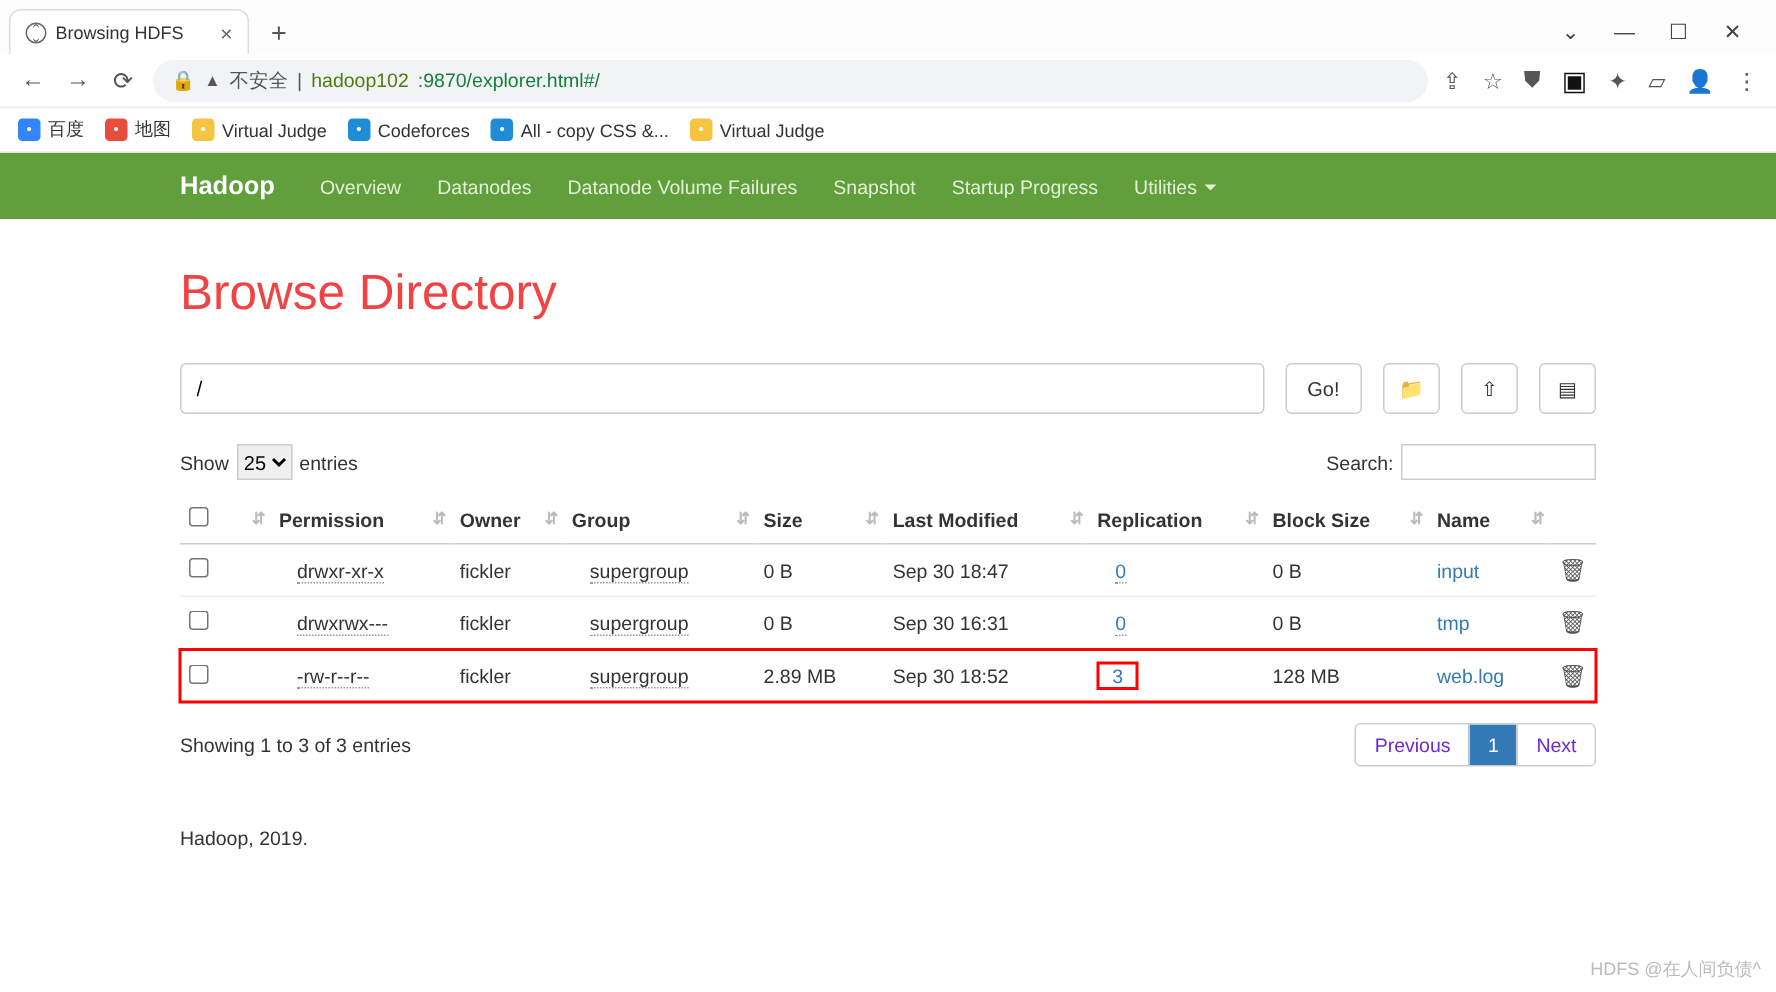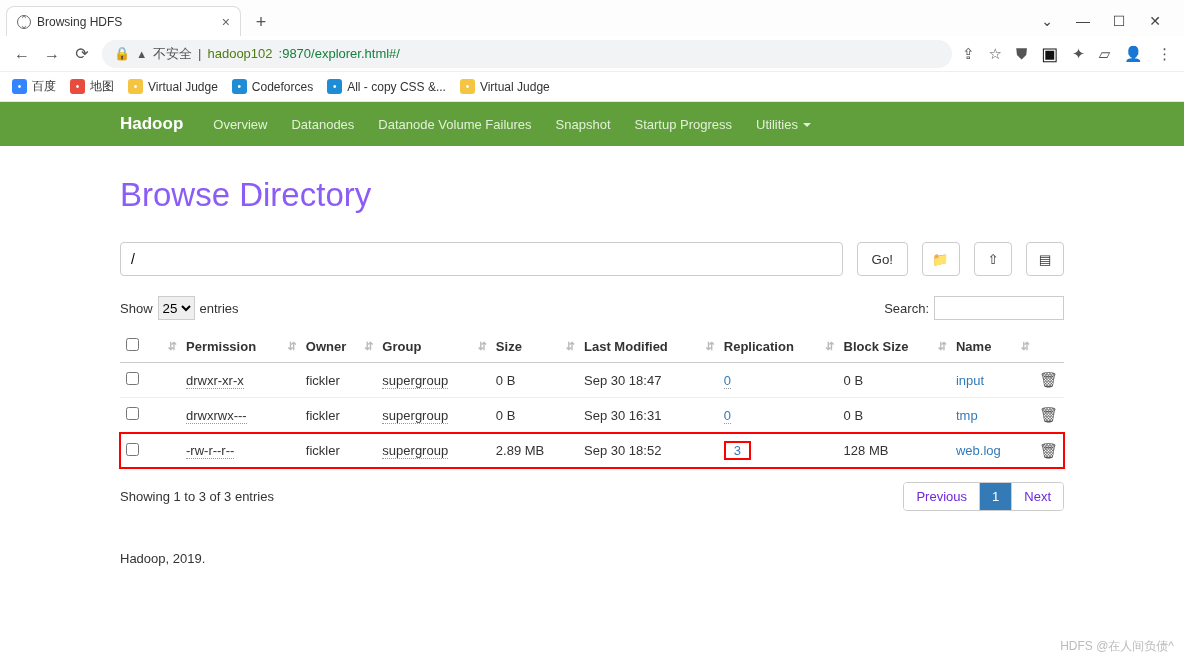--- a/index.html
+++ b/index.html
@@ -1,20 +1,20 @@
 <!DOCTYPE html>
 <html><head>
 <meta charset="utf-8">
 <style>
   * { margin:0; padding:0; box-sizing:border-box; font-family: Arial, "Microsoft YaHei", sans-serif; }
   body { background:#fff; color:#333; font-size:13px; width:1184px; height:661px; overflow:hidden; position:relative; }
   
   .chrome { background:#fff; }
   .tab-strip { height:36px; display:flex; align-items:flex-end; padding:0 6px; background:#fdfdfd; }
-  .tab { display:flex; align-items:center; gap:6px; height:30px; padding:0 10px 0 10px; width:235px; border-top-left-radius:8px; border-top-right-radius:8px; background:#fff; border:1px solid #ddd; border-bottom:none; font-size:12px; color:#333;}
+  .tab { display:flex; align-items:center; gap:6px; height:30px; padding:0 10px 0 10px; width:160px; border-top-left-radius:8px; border-top-right-radius:8px; background:#fff; border:1px solid #ddd; border-bottom:none; font-size:12px; color:#333;}
   .tab .globe { width:14px; height:14px; border:1px solid #666; border-radius:50%; position:relative; }
   .tab .globe::after { content:""; position:absolute; inset:0; border:1px solid transparent; border-top:1px solid #666; border-bottom:1px solid #666; border-radius:50%; transform:scaleX(.45);}
   .tab .close { margin-left:auto; color:#666; font-size:14px;}
   .new-tab { width:28px; height:28px; display:flex; align-items:center; justify-content:center; color:#555; font-size:18px; margin-left:6px;}
   .win-ctrls { margin-left:auto; display:flex; gap:6px; align-items:center; height:30px; padding-right:8px; color:#444;}
   .win-ctrls span { width:30px; text-align:center; font-size:14px;}
   .addr-bar { height:36px; display:flex; align-items:center; gap:10px; padding:0 12px; border-bottom:1px solid #eee; }
   .addr-bar .nav-btn { width:20px; text-align:center; color:#555; font-size:16px;}
   .url-box { flex:1; display:flex; align-items:center; gap:6px; height:28px; border-radius:20px; background:#f1f3f4; padding:0 12px; font-size:13px; color:#555;}
   .url-box .warn { font-size:11px;}
@@ -24,36 +24,36 @@
   .bm-bar { height:30px; display:flex; align-items:center; gap:14px; padding:0 12px; border-bottom:1px solid #e5e5e5; font-size:12px; color:#333;}
   .bm-bar .bm { display:flex; align-items:center; gap:5px;}
   .favi { width:15px; height:15px; border-radius:3px; display:inline-flex; align-items:center; justify-content:center; font-size:10px; color:#fff;}
   
   .hnav { background:#609f3c; height:44px; display:flex; align-items:center; padding:0 120px; gap:24px; color:#fff; font-size:13px;}
   .hnav .brand { font-size:17px; font-weight:600; margin-right:6px;}
   .hnav a { color:#e3f0d8; cursor:pointer; }
   .hnav a.drop::after { content:""; display:inline-block; margin-left:5px; border:4px solid transparent; border-top-color:#e3f0d8; transform:translateY(2px);}
   
   .container { padding:30px 120px 0 120px;}
-  h1 { font-size:33px; font-weight:400; color:#8b5cf6; margin-bottom:28px;}
+  h1 { font-size:33px; font-weight:400; color:#ef4444; margin-bottom:28px;}
   .path-row { display:flex; gap:14px; align-items:center; margin-bottom:20px;}
   .path-input { flex:1; height:34px; border:1px solid #ccc; border-radius:4px; padding:0 10px; font-size:14px;}
   .go-btn { height:34px; padding:0 14px; background:#fff; border:1px solid #ccc; border-radius:4px; color:#333; cursor:pointer;}
   .icon-btn { width:38px; height:34px; border:1px solid #ccc; border-radius:4px; background:#fff; display:flex; align-items:center; justify-content:center; color:#333; cursor:pointer;}
   .controls-row { display:flex; align-items:center; margin-bottom:10px; font-size:13px; color:#333;}
   .controls-row select { border:1px solid #ccc; height:24px; margin:0 5px;}
   .search-wrap { margin-left:auto; display:flex; align-items:center; gap:5px;}
   .search-wrap input { border:1px solid #ccc; height:24px; width:130px; padding:0 6px;}
   
   table { width:100%; border-collapse:collapse; font-size:13px; }
   thead th { text-align:left; border-bottom:1px solid #ccc; padding:8px 6px; font-weight:700; color:#333; position:relative;}
   .sort { position:absolute; right:6px; top:50%; transform:translateY(-50%); color:#bbb; font-size:11px; letter-spacing:-3px;}
   tbody td { border-top:1px solid #eee; padding:8px 6px; color:#333;}
   .link { color:#337ab7; cursor:pointer;}
-  .dotted { border-bottom:1px dotted #999; cursor:help;}
+  .dotted { border-bottom:1px dotted #999; cursor:help;margin-left:12px;}
   .row-highlight { outline:2px solid #ff0000; outline-offset:-1px;}
   .repl-box { border:2px solid #ff0000; padding:0 8px; display:inline-block; color:#337ab7;}
   .del { color:#555; cursor:pointer; font-size:15px;}
   
   .foot-row { display:flex; align-items:center; margin-top:14px; font-size:13px;text-align:right;}
   .pager { margin-left:auto; display:flex; border:1px solid #ccc; border-radius:4px; overflow:hidden;}
   .pager span { padding:6px 12px; border-left:1px solid #ccc; cursor:pointer; background:#fff; color:#6d28d9;}
   .pager span:first-child { border-left:none;}
   .pager .active { background:#337ab7; color:#fff;}
   .copyright { margin-top:40px; color:#333;}

